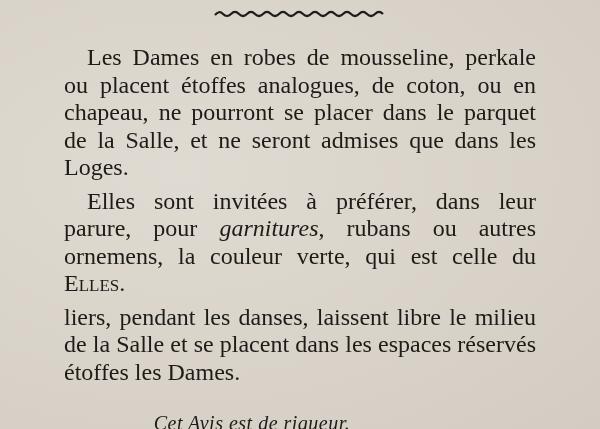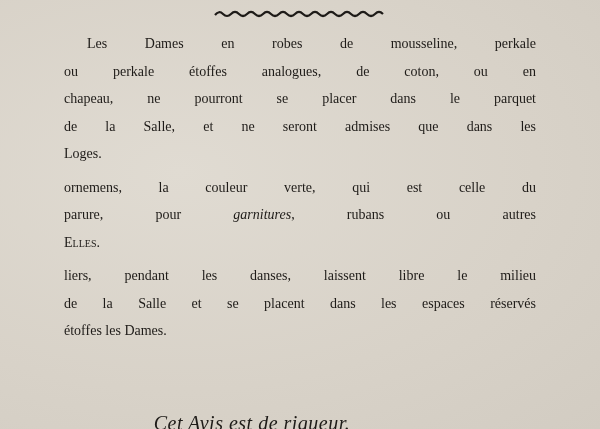--- a/index.html
+++ b/index.html
@@ -8,22 +8,22 @@
     background: #dcd6cd;
     background-image: radial-gradient(ellipse at 30% 40%, #e0dbd2 0%, #d8d2c8 60%, #d2ccc2 100%);
     font-family: "Liberation Serif", "DejaVu Serif", serif;
     color: #1e1b18;
     position: relative;
   }
   .ornament {
     position: absolute; left: 213px; top: 8px; width: 175px; height: 12px;
   }
   .text-block {
-    position: absolute; left: 64px; top: 30px; width: 472px;
-    font-size: 14px; line-height: 27.5px;
+    position: absolute; left: 64px; top: 44px; width: 472px;
+    font-size: 24px; line-height: 27.5px;
   }
   .line { display: block; white-space: nowrap; text-align: justify; text-align-last: justify; }
   .line.last { text-align-last: left; }
   .indent { padding-left: 23px; }
   .para { margin-bottom: 6px; }
   .sc { font-variant: small-caps; }
   em { font-style: italic; }
   .closing {
     position: absolute; left: 0; width: 504px; top: 412px;
     text-align: center; font-style: italic; font-size: 20px;
@@ -33,28 +33,29 @@
 </head>
 <body>
 
 <svg class="ornament" viewBox="0 0 175 12">
   <path d="M2 7 Q 6 2, 10 6 T 18 6 T 26 6 T 34 6 T 42 6 T 50 6 T 58 6 T 66 6 T 74 6 T 82 6 T 90 6 T 98 6 T 106 6 T 114 6 T 122 6 T 130 6 T 138 6 T 146 6 T 154 6 T 162 6 T 170 6" fill="none" stroke="#1e1b18" stroke-width="2.2"></path>
 </svg>
 
 <div class="text-block">
   <div class="para">
     <span class="line indent">Les Dames en robes de mousseline, perkale</span>
-    <span class="line">ou perkale étoffes analogues, de coton, ou en</span>
+    <span class="line">ou placent étoffes analogues, de coton, ou en</span>
     <span class="line">chapeau, ne pourront se placer dans le parquet</span>
     <span class="line">de la Salle, et ne seront admises que dans les</span>
     <span class="line last">Loges.</span>
   </div>
   <div class="para">
+    <span class="line indent">Elles sont invitées à préférer, dans leur</span>
+    <span class="line"><span>parure, pour </span><em>garnitures</em><span>, rubans ou autres</span></span>
     <span class="line">ornemens, la couleur verte, qui est celle du</span>
-    <span class="line"><span>parure, pour </span><em>garnitures</em><span>, rubans ou autres</span></span>
     <span class="line last sc">Elles.</span>
   </div>
   <div class="para">
     <span class="line">liers, pendant les danses, laissent libre le milieu</span>
     <span class="line">de la Salle et se placent dans les espaces réservés</span>
     <span class="line last">étoffes les Dames.</span>
   </div>
 </div>
 
 <div class="closing">Cet Avis est de rigueur.</div>

